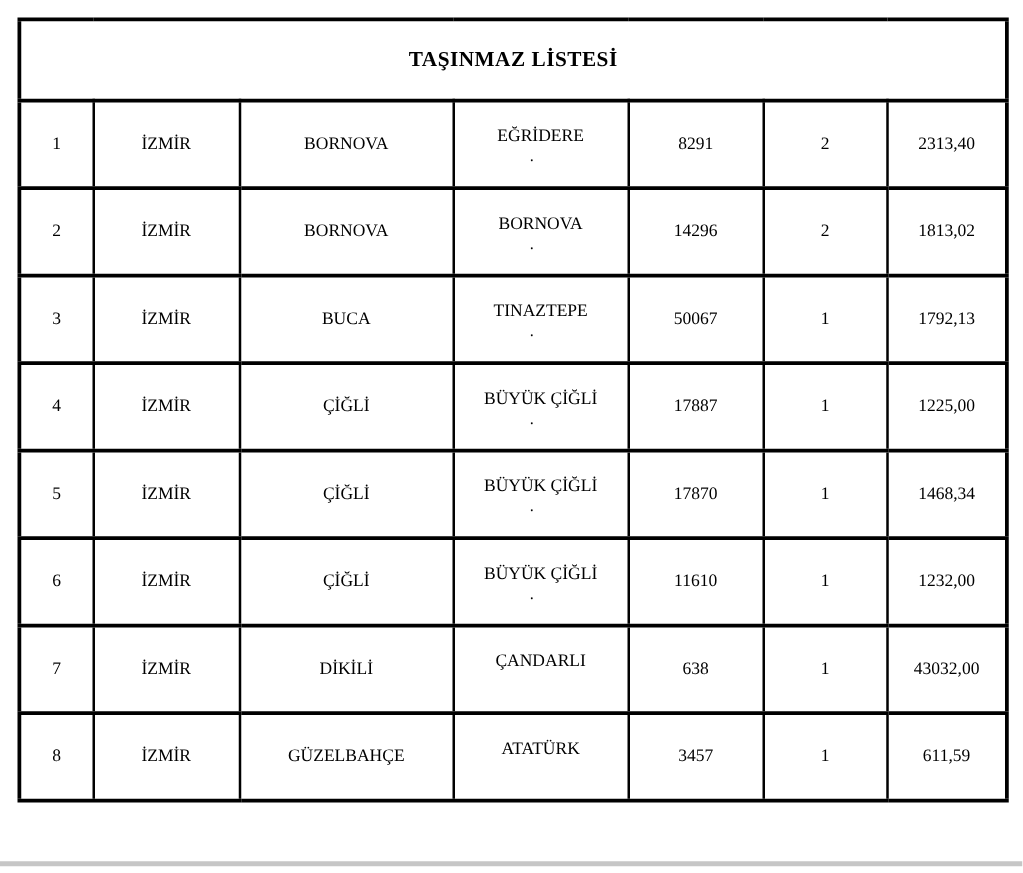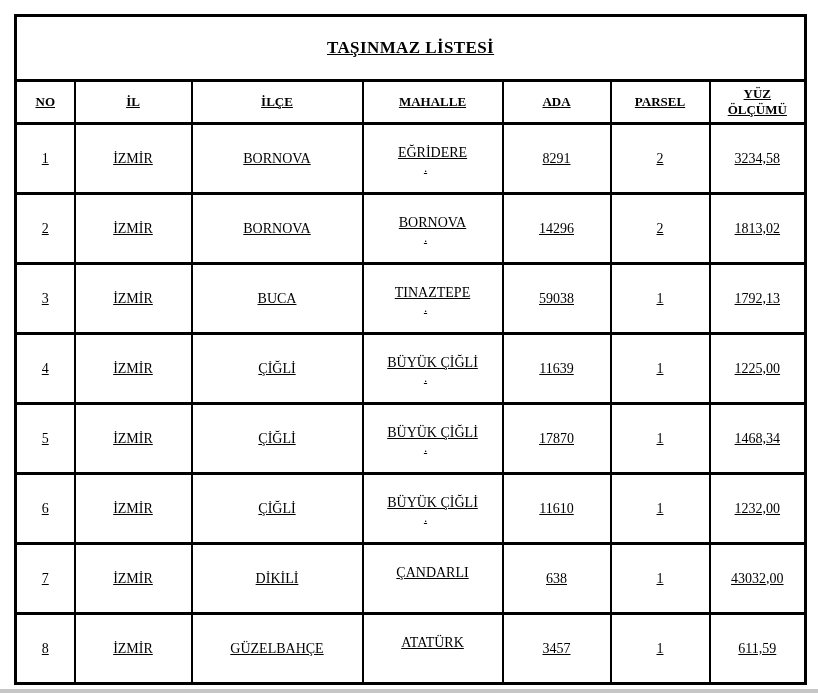--- a/index.html
+++ b/index.html
@@ -14,21 +14,20 @@
   }
   table.doc-table {
     position: absolute;
     left: 14px;
     top: 14px;
     width: 790px;
     border-collapse: collapse;
     table-layout: fixed;
     background: #ffffff;
     border: 3px solid #000000;
-    text-decoration: underline;
   }
   .doc-table th, .doc-table td {
     border: 2px solid #000000;
     border-top-width: 3px;
     border-bottom-width: 3px;
     text-align: center;
     vertical-align: middle;
     padding: 0;
     overflow: hidden;
   }
@@ -78,65 +77,55 @@
       <col style="width:171px">
       <col style="width:140px">
       <col style="width:108px">
       <col style="width:99px">
       <col style="width:96px">
     </colgroup>
     <thead>
       <tr>
         <th class="title-cell" colspan="7">TAŞINMAZ LİSTESİ</th>
       </tr>
-      <tr class="header-row" id="header-row">
-          <th>NO</th>
-          <th>İL</th>
-          <th>İLÇE</th>
-          <th>MAHALLE</th>
-          <th>ADA</th>
-          <th>PARSEL</th>
-          <th>YÜZ
-ÖLÇÜMÜ</th>
-        </tr>
     </thead>
     <tbody id="table-body">
         <tr>
           <td>1</td>
           <td>İZMİR</td>
           <td>BORNOVA</td>
           <td><span>EĞRİDERE</span><span class="mahalle-note">.</span></td>
           <td>8291</td>
           <td>2</td>
-          <td>3234,58</td>
+          <td>2313,40</td>
         </tr>
         <tr>
           <td>2</td>
           <td>İZMİR</td>
           <td>BORNOVA</td>
           <td><span>BORNOVA</span><span class="mahalle-note">.</span></td>
           <td>14296</td>
           <td>2</td>
           <td>1813,02</td>
         </tr>
         <tr>
           <td>3</td>
           <td>İZMİR</td>
           <td>BUCA</td>
           <td><span>TINAZTEPE</span><span class="mahalle-note">.</span></td>
-          <td>59038</td>
+          <td>50067</td>
           <td>1</td>
           <td>1792,13</td>
         </tr>
         <tr>
           <td>4</td>
           <td>İZMİR</td>
           <td>ÇİĞLİ</td>
           <td><span>BÜYÜK ÇİĞLİ</span><span class="mahalle-note">.</span></td>
-          <td>11639</td>
+          <td>17887</td>
           <td>1</td>
           <td>1225,00</td>
         </tr>
         <tr>
           <td>5</td>
           <td>İZMİR</td>
           <td>ÇİĞLİ</td>
           <td><span>BÜYÜK ÇİĞLİ</span><span class="mahalle-note">.</span></td>
           <td>17870</td>
           <td>1</td>

